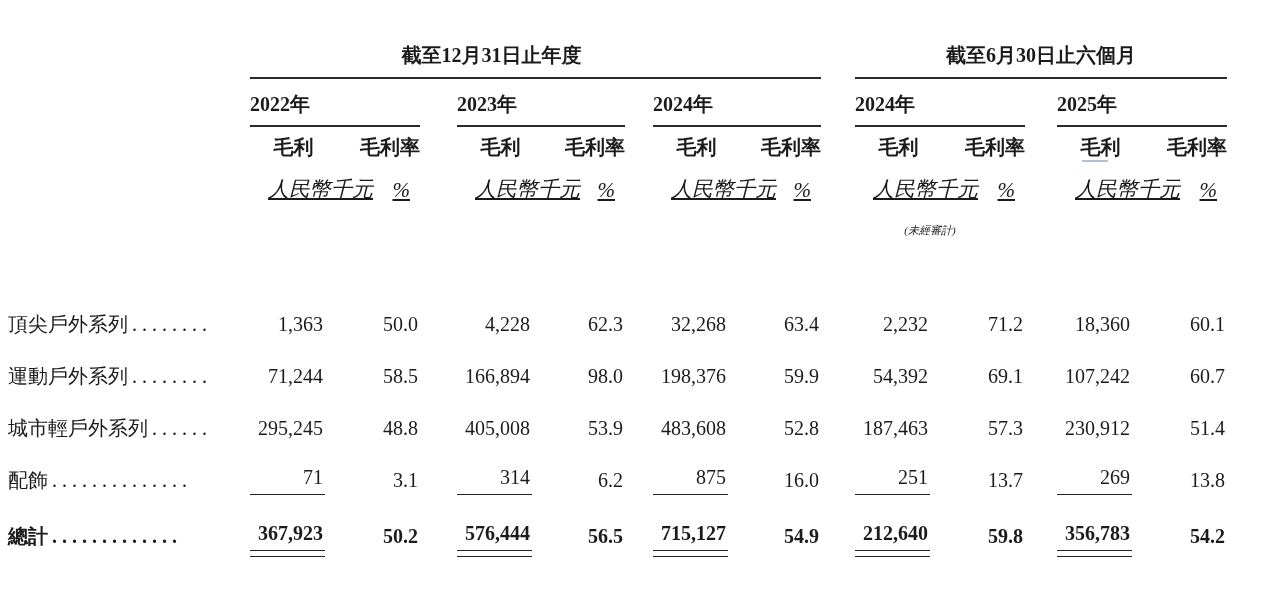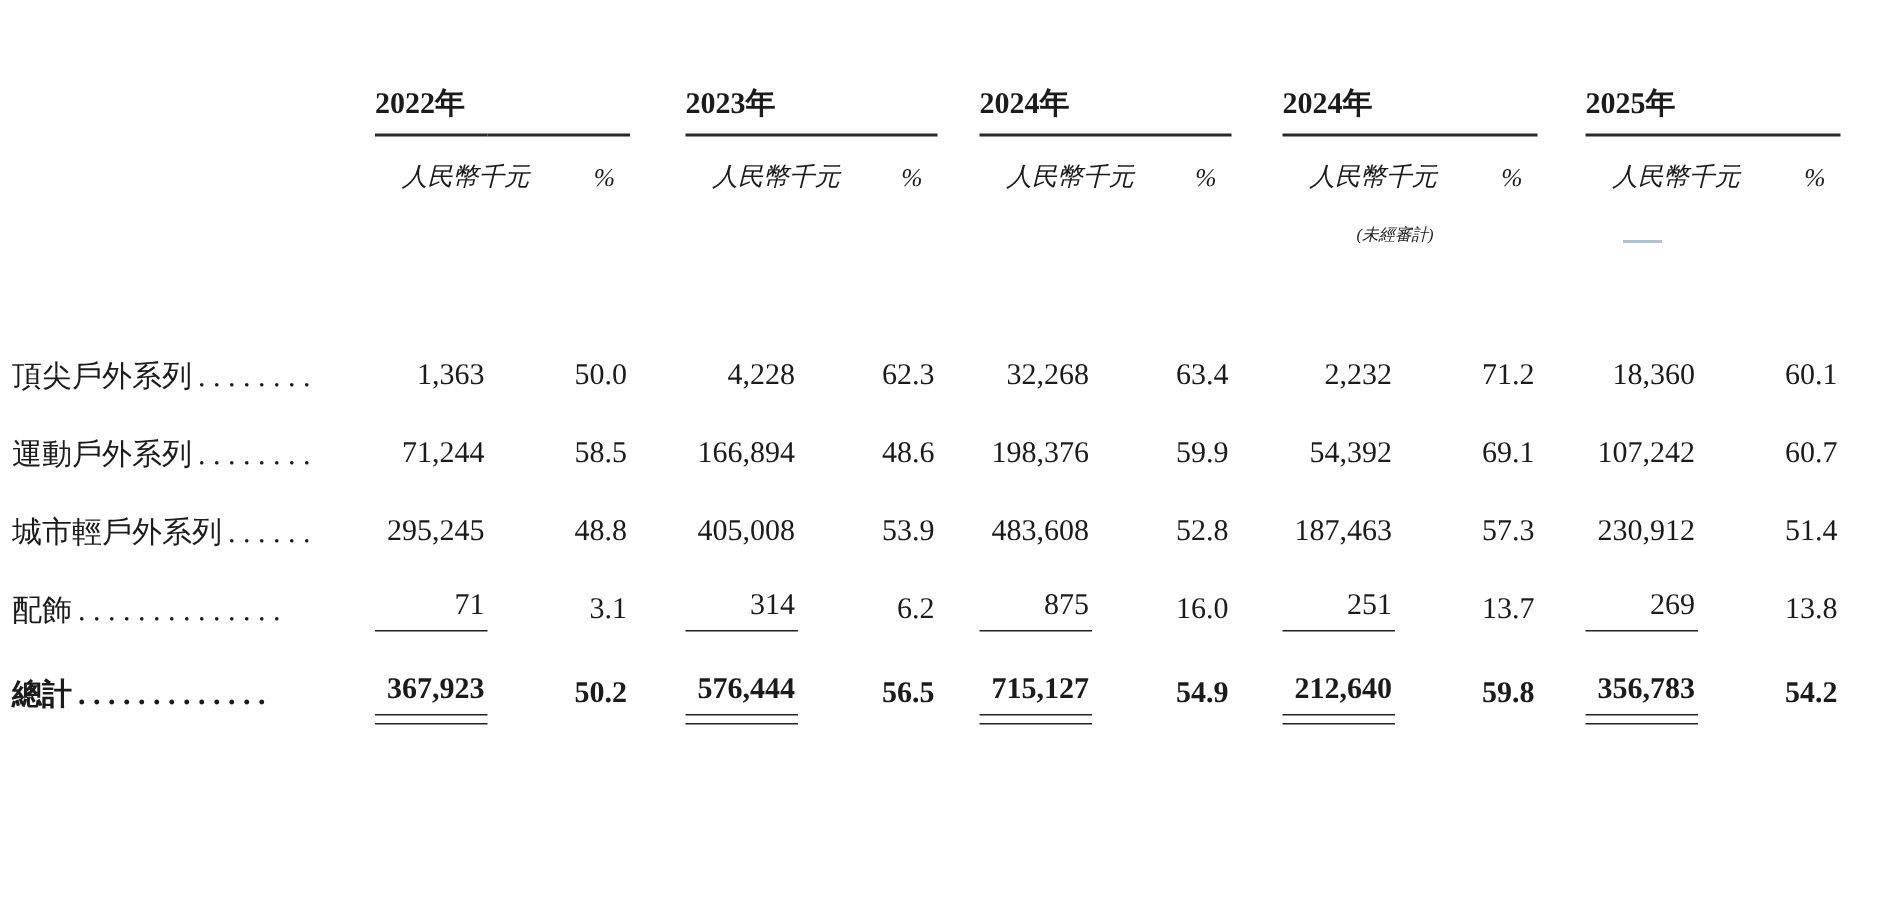--- a/index.html
+++ b/index.html
@@ -25,21 +25,21 @@
     padding-bottom:8px; border-bottom:2px solid #2a2a2a; white-space:nowrap;
   }
   .grp.g1 { padding-right:88px; }
   .yr {
     font-weight:bold; font-size:20px; text-align:left; vertical-align:bottom;
     padding-bottom:7px; padding-right:24px; border-bottom:2px solid #2a2a2a; white-space:nowrap;
   }
   td.m  { font-weight:bold; font-size:20px; vertical-align:bottom; padding-bottom:3px; white-space:nowrap; }
   td.m.ml { text-align:center; padding-left:12px; }
   td.m.pr { text-align:right; }
-  td.u  { font-style:italic; font-size:17px; vertical-align:bottom; padding-bottom:3px; white-space:nowrap; }
+  td.u  { font-style:italic; font-size:21px; vertical-align:bottom; padding-bottom:3px; white-space:nowrap;text-decoration:underline; }
   td.u.ml { text-align:center; padding-left:18px; }
   td.u.pr { text-align:right; padding-right:10px; }
   td.note {
     font-style:italic; font-size:11px; text-align:center; vertical-align:top;
     padding-top:17px; padding-right:20px; white-space:nowrap;
   }
 
   td.lbl { font-size:20px; text-align:left; white-space:nowrap; }
   .dots  { letter-spacing:5px; margin-left:4px; }
   td.v   { font-size:20px; text-align:right; }
@@ -68,34 +68,57 @@
         <col style="width:93px">
         <col style="width:34px">
       <col style="width:75px">
         <col style="width:95px">
         <col style="width:32px">
       <col style="width:75px">
         <col style="width:95px">
     </colgroup>
 
     <tbody>
+        <tr class="r-grp">
+      <td></td>
+      <td colspan="8" class="grp g1">截至12月31日止年度</td>
+      <td></td>
+      <td colspan="5" class="grp">截至6月30日止六個月</td>
+    </tr>
 
     <tr class="r-yr">
       <td></td>
       <td colspan="2" class="yr">2022年</td>
       <td></td>
       <td colspan="2" class="yr">2023年</td>
       <td></td>
       <td colspan="2" class="yr">2024年</td>
       <td></td>
       <td colspan="2" class="yr">2024年</td>
       <td></td>
       <td colspan="2" class="yr">2025年</td>
     </tr>
 
+    <tr class="r-m">
+      <td></td>
+      <td class="m ml">毛利</td>
+      <td class="m pr">毛利率</td>
+      <td></td>
+      <td class="m ml">毛利</td>
+      <td class="m pr">毛利率</td>
+      <td></td>
+      <td class="m ml">毛利</td>
+      <td class="m pr">毛利率</td>
+      <td></td>
+      <td class="m ml">毛利</td>
+      <td class="m pr">毛利率</td>
+      <td></td>
+      <td class="m ml">毛利</td>
+      <td class="m pr">毛利率</td>
+    </tr>
 
     <tr class="r-u">
       <td></td>
       <td class="u ml">人民幣千元</td>
       <td class="u pr">%</td>
       <td></td>
       <td class="u ml">人民幣千元</td>
       <td class="u pr">%</td>
       <td></td>
       <td class="u ml">人民幣千元</td>
@@ -165,21 +188,21 @@
             <span class="num">71,244</span>
           </td>
       <td class="v">
             <span class="num">58.5</span>
           </td>
       <td></td>
       <td class="v">
             <span class="num">166,894</span>
           </td>
       <td class="v">
-            <span class="num">48.6</span>
+            <span class="num">98.0</span>
           </td>
       <td></td>
       <td class="v">
             <span class="num">198,376</span>
           </td>
       <td class="v">
             <span class="num">59.9</span>
           </td>
       <td></td>
       <td class="v">

